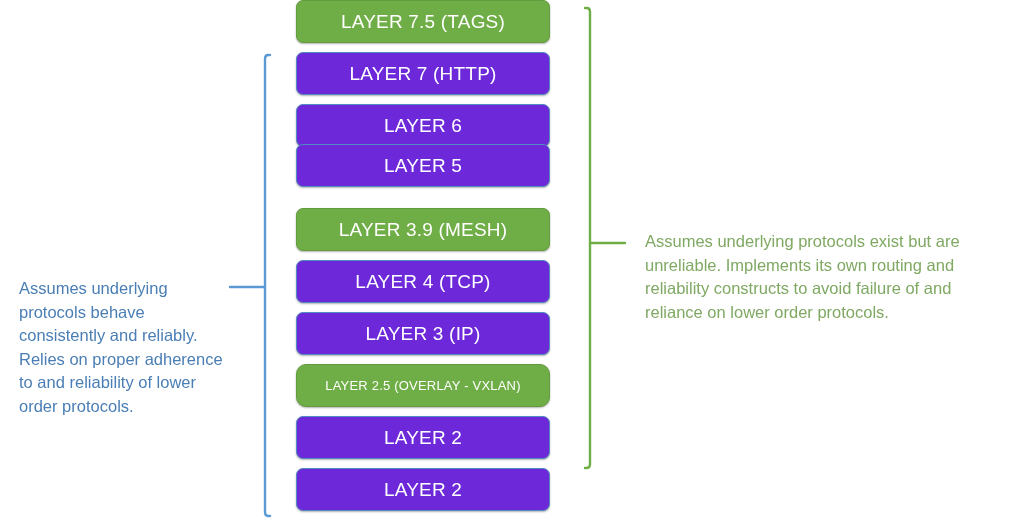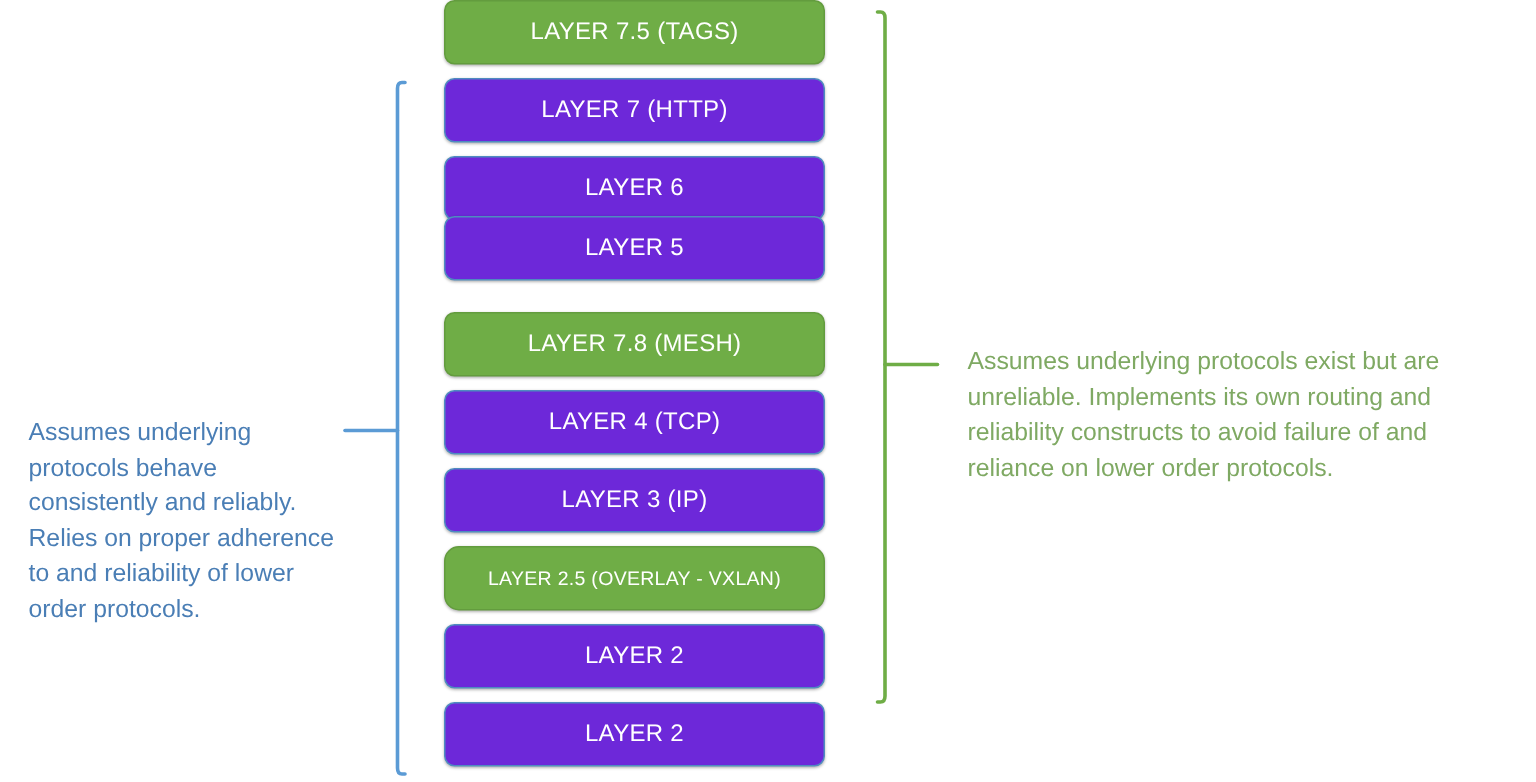--- a/index.html
+++ b/index.html
@@ -32,21 +32,21 @@
     position: absolute;
     left: 0;
     width: 254px;
     height: 43px;
     border-radius: 7px;
     box-sizing: border-box;
     display: flex;
     align-items: center;
     justify-content: center;
     color: #ffffff;
-    font-size: 16px;
+    font-size: 19px;
     letter-spacing: 0.2px;
     white-space: nowrap;
     box-shadow: 0 1px 2px rgba(0,0,0,0.30);
   }
   .layer-box.green {
     background: #6FAD46;
     border: 1px solid #639C3E;
   }
   .layer-box.blue {
     background: #6d28d9;
@@ -117,21 +117,21 @@
       <div class="layer-box blue" style="top: 52px;">
         <span>LAYER 7 (HTTP)</span>
       </div>
       <div class="layer-box blue" style="top: 104px;">
         <span>LAYER 6</span>
       </div>
       <div class="layer-box blue" style="top: 144px;">
         <span>LAYER 5</span>
       </div>
       <div class="layer-box green" style="top: 208px;">
-        <span>LAYER 7.8 (MESH)</span>
+        <span>LAYER 3.9 (MESH)</span>
       </div>
       <div class="layer-box blue" style="top: 260px;">
         <span>LAYER 4 (TCP)</span>
       </div>
       <div class="layer-box blue" style="top: 312px;">
         <span>LAYER 3 (IP)</span>
       </div>
       <div class="layer-box green small" style="top: 364px; border-radius: 10px;">
         <span>LAYER 2.5 (OVERLAY - VXLAN)</span>
       </div>

